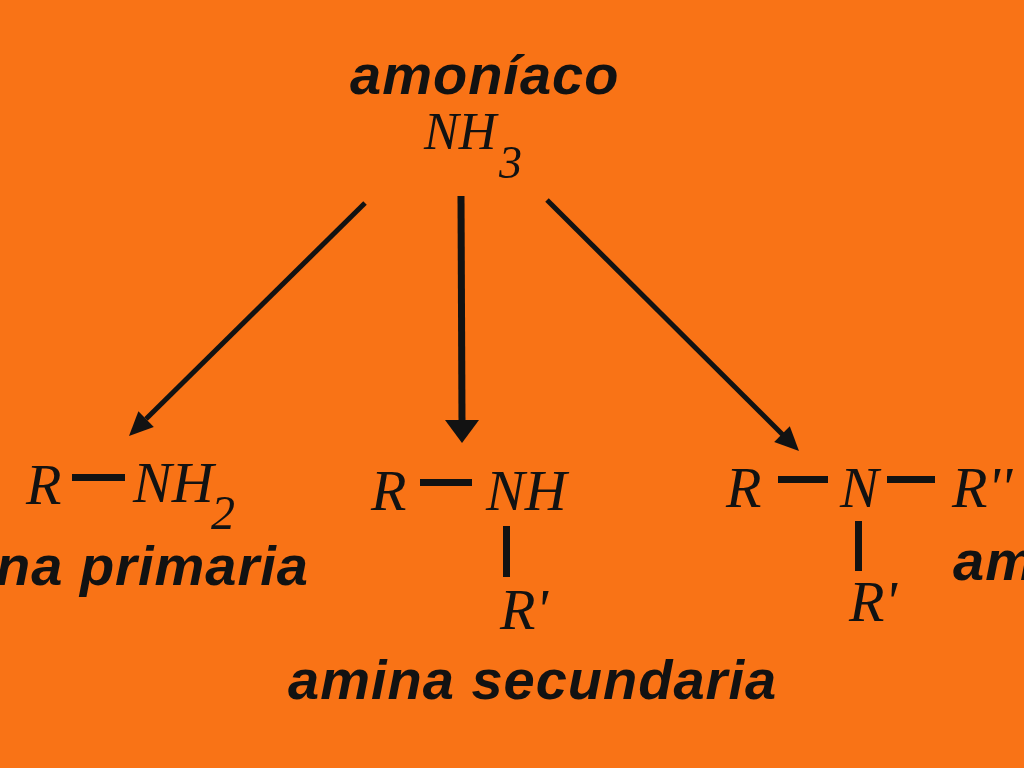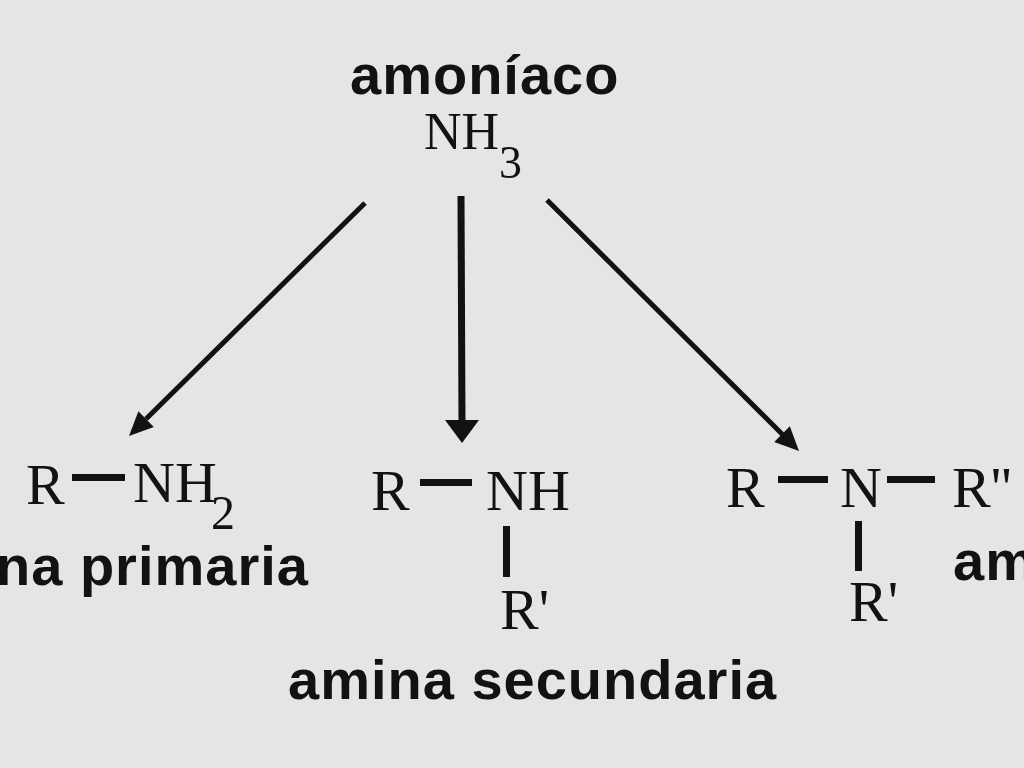--- a/index.html
+++ b/index.html
@@ -1,22 +1,23 @@
 <!DOCTYPE html>
 <html><head>
 <meta charset="utf-8">
 <style>
   html, body { margin: 0; padding: 0; }
   body { width: 1024px; height: 768px; background: #ffffff; overflow: hidden; }
   .canvas {
     position: relative;
     width: 1024px;
     height: 768px;
-    background: #e5e5e5;
+    background: #f97316;
     overflow: hidden;
+    font-style: italic;
   }
   .abs { position: absolute; white-space: nowrap; line-height: 1; }
   .sans-label {
     font-family: "Liberation Sans", sans-serif;
     font-weight: bold;
     font-size: 56px;
     letter-spacing: 1px;
     color: #121212;
   }
   .serif {

